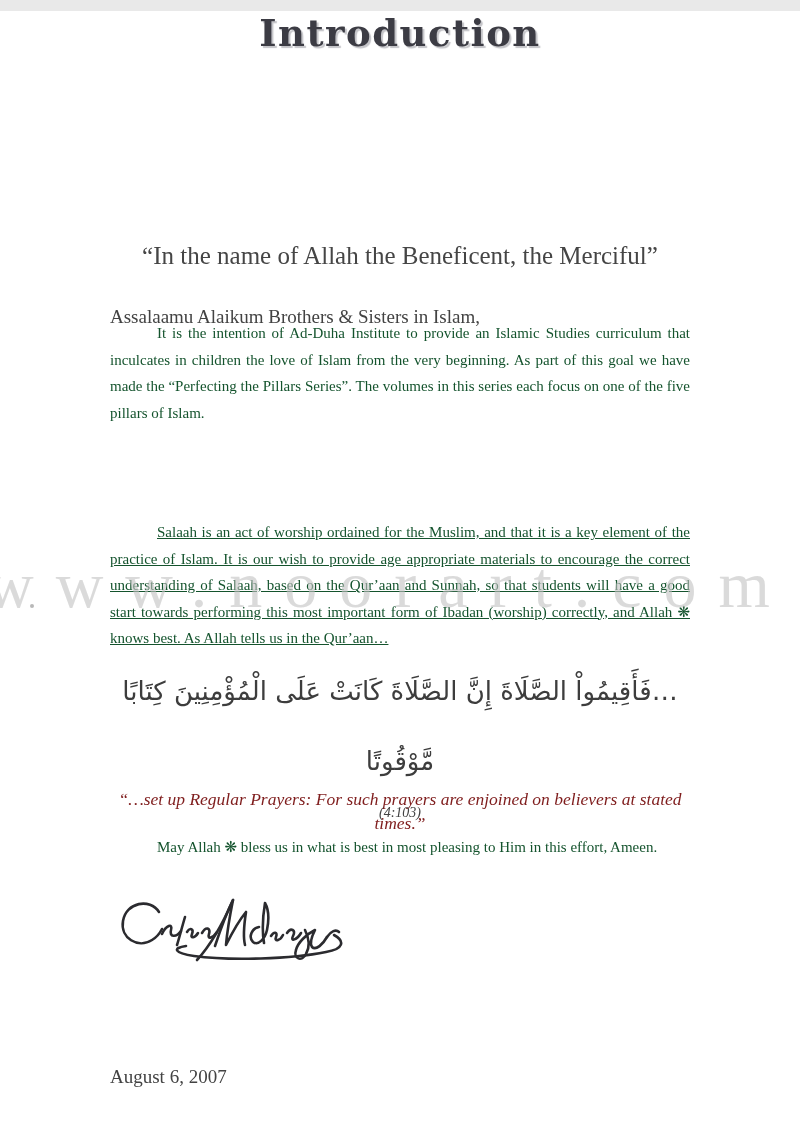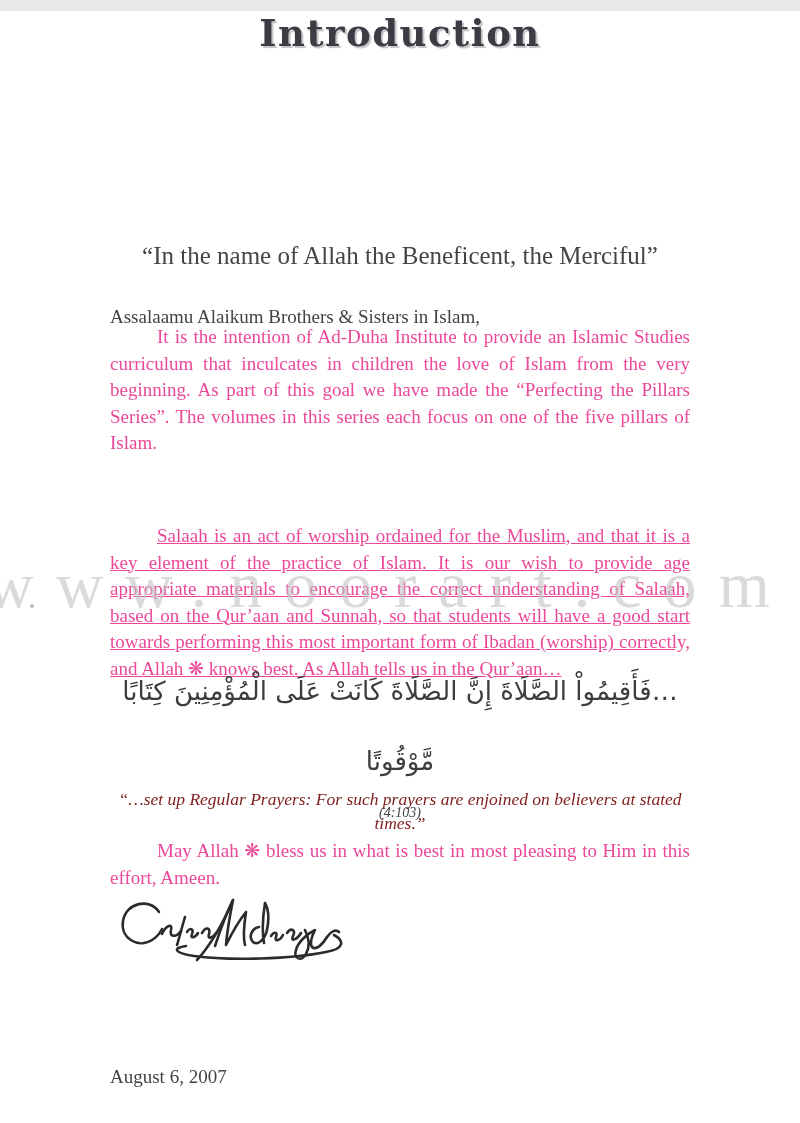--- a/index.html
+++ b/index.html
@@ -25,25 +25,25 @@
     margin:0;
   }
   .epigraph {
     top:206px;
     text-align:center;
     font-size:25px;
     color:#454545;
   }
   .salutation { top:276px; font-size:19px; }
   .para {
-    font-size:19px;
+    font-size:15px;
     line-height:26.5px;
     text-align:justify;
     text-indent:47px;
-    color:#ec4899;
+    color:#14532d;
   }
   .p1 { top:294px; }
   .p2 { top:420px; }
   .p3 { top:493px;text-decoration:underline; }
 
   .arabic {
     top:645px;
     direction:rtl;
     text-align:center;
     font-family:"DejaVu Sans", sans-serif;

